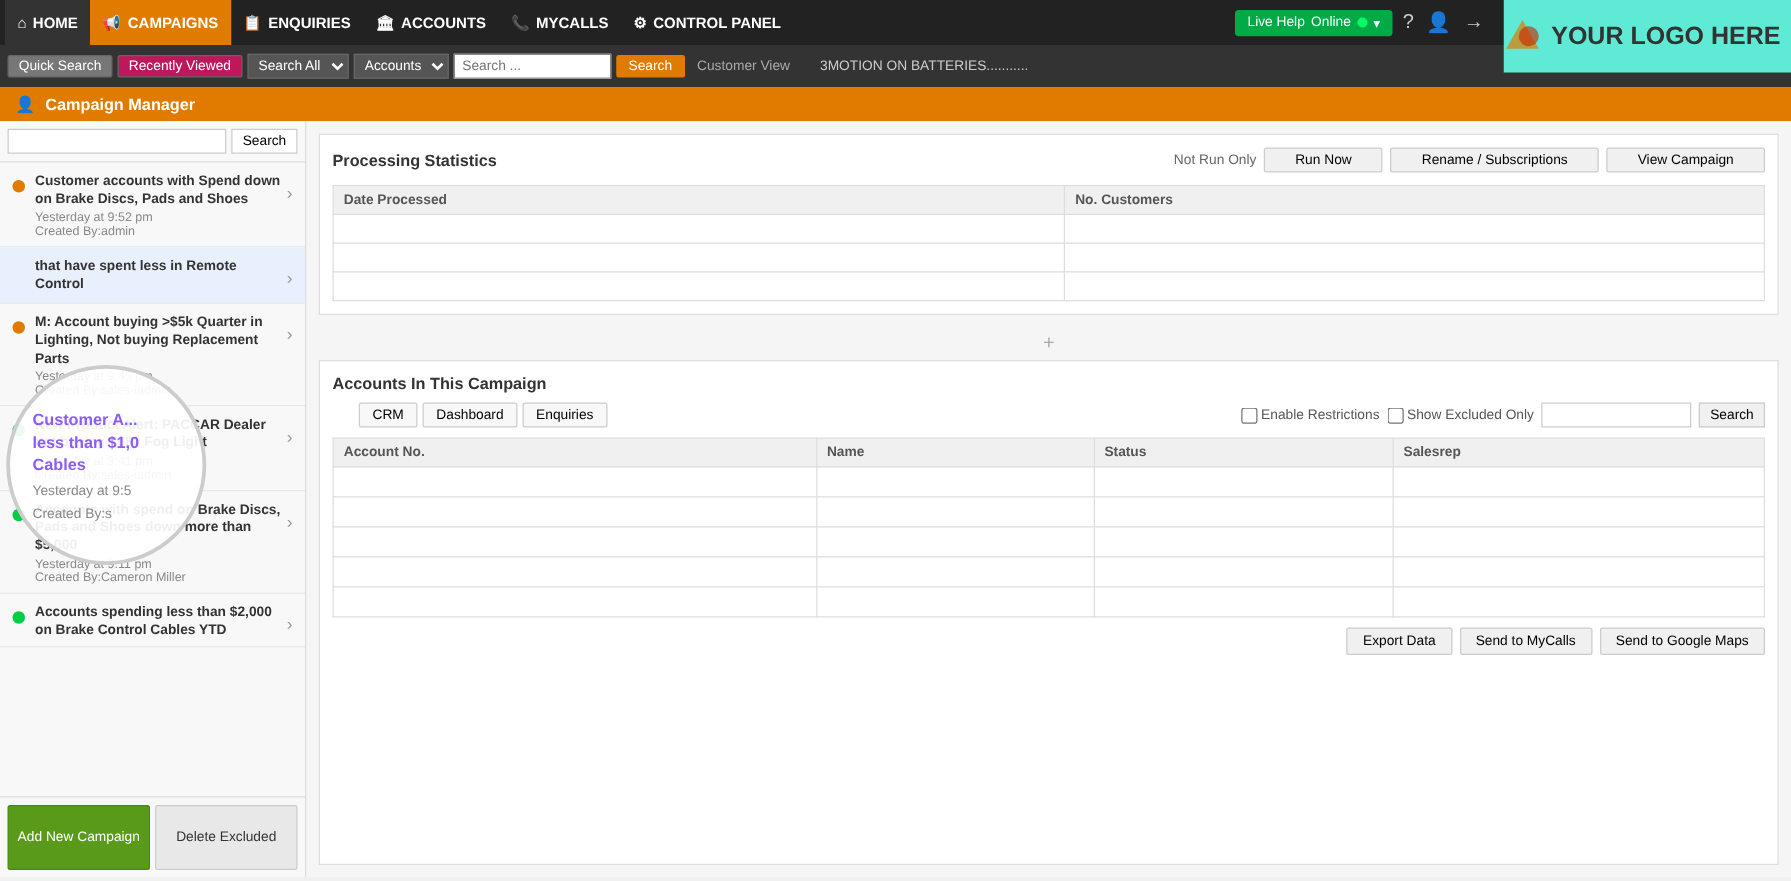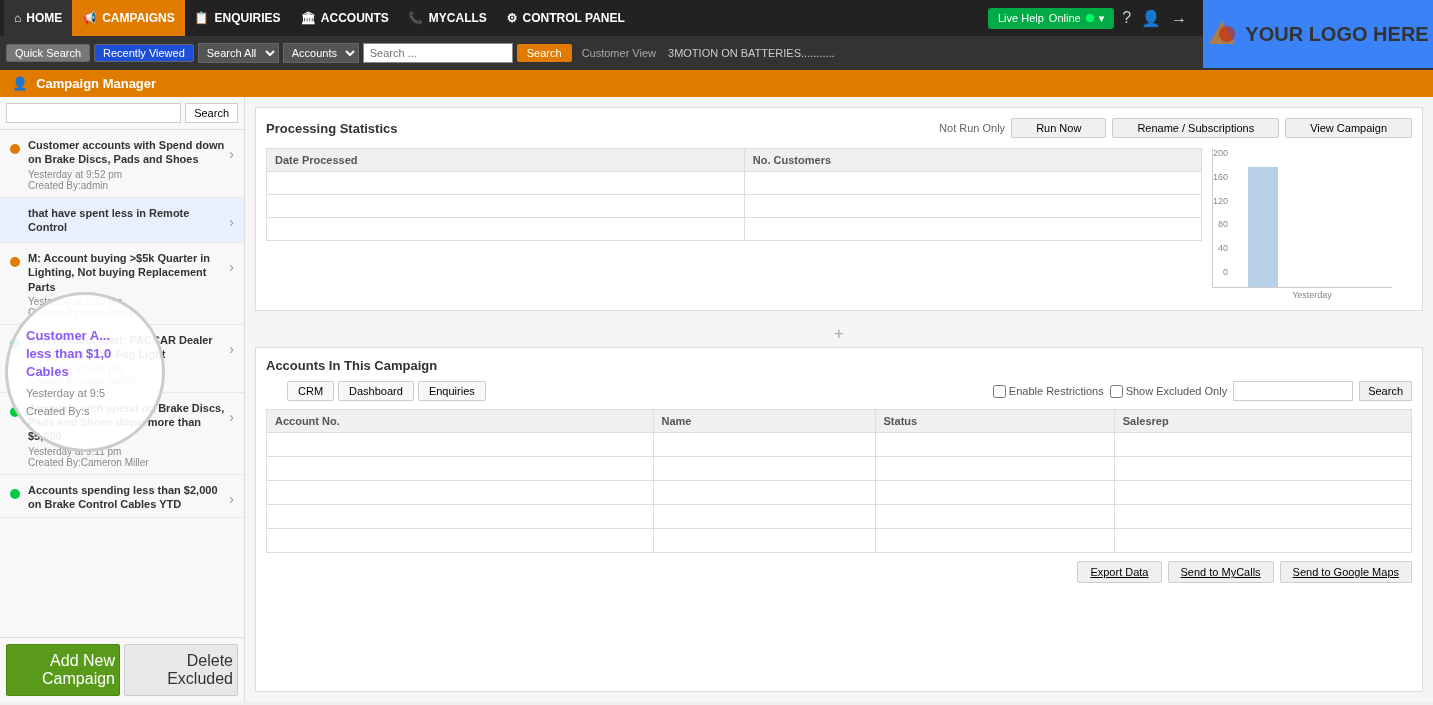--- a/index.html
+++ b/index.html
@@ -42,26 +42,25 @@
     .live-help-btn .dot { width: 8px; height: 8px; background: #00ff66; border-radius: 50%; display: inline-block; }
     .icon-btn {
       background: none;
       border: none;
       color: #ccc;
       font-size: 16px;
       cursor: pointer;
       padding: 2px;
     }
     .logo-area {
-      background: #3b82f6;
-      height: 68px;
+      background: #5eead4;
+      height: 58px;
       width: 230px;
       display: flex;
       align-items: center;
-      justify-content: center;
       position: absolute;
       right: 0;
       top: 0;
     }
     .logo-text {
       font-size: 20px;
       font-weight: bold;
       color: #333;
       display: flex;
       align-items: center;
@@ -75,21 +74,21 @@
     
     .search-bar {
       display: flex;
       align-items: center;
       background: #333;
       height: 34px;
       padding: 0 6px;
       gap: 4px;
     }
     .search-tab {
-      background: #1d4ed8;
+      background: #be185d;
       color: #fff;
       border: 1px solid #666;
       padding: 2px 8px;
       font-size: 11px;
       cursor: pointer;
       border-radius: 2px;
     }
     .search-tab.active { background: #777; }
     .search-select {
       background: #555;
@@ -97,40 +96,40 @@
       border: 1px solid #666;
       padding: 2px 4px;
       font-size: 11px;
       cursor: pointer;
     }
     .search-input {
       background: #fff;
       border: 1px solid #888;
       padding: 3px 6px;
       font-size: 11px;
-      width: 150px;
+      width: 126px;
     }
     .search-btn {
       background: #e07b00;
       color: #fff;
       border: none;
       padding: 3px 10px;
       font-size: 11px;
       cursor: pointer;
       border-radius: 2px;
     }
     .customer-view-text {
       color: #aaa;
       font-size: 11px;
       margin-left: 6px;
     }
     .motion-text {
       color: #ccc;
       font-size: 11px;
-      margin-left: 8px;
+      margin-left: 20px;
     }
 
     
     .campaign-manager-bar {
       background: #e07b00;
       color: #fff;
       padding: 6px 12px;
       font-size: 13px;
       font-weight: bold;
       display: flex;
@@ -202,26 +201,25 @@
     .campaign-arrow { color: #999; font-size: 14px; padding-left: 4px; padding-top: 8px; }
     .sidebar-bottom {
       display: flex;
       gap: 4px;
       padding: 6px;
       border-top: 1px solid #ddd;
       background: #f8f8f8;
     }
     .sidebar-bottom button {
       flex: 1;
-      padding: 7px 4px;
-      font-size: 16px;
+      padding: 19px 4px;
+      font-size: 11px;
       cursor: pointer;
       border: 1px solid #ccc;
       border-radius: 2px;
-      text-align: right;
     }
     .btn-add { background: #5a9a1a; color: #fff; border-color: #4a8a0a !important; }
     .btn-delete { background: #e8e8e8; color: #333; }
 
     
     .main-content {
       flex: 1;
       display: flex;
       flex-direction: column;
       overflow: auto;
@@ -406,21 +404,20 @@
       gap: 6px;
       margin-top: 8px;
     }
     .footer-btn {
       border: 1px solid #ccc;
       background: #f0f0f0;
       padding: 4px 12px;
       font-size: 11px;
       cursor: pointer;
       border-radius: 2px;
-      text-decoration: underline;
     }
 
     
     .magnify-overlay {
       position: absolute;
       left: 5px;
       top: 195px;
       width: 160px;
       height: 160px;
       border-radius: 50%;
@@ -631,37 +628,20 @@
                   <td>&nbsp;</td>
                   <td></td>
                 </tr>
               <tr>
                   <td>&nbsp;</td>
                   <td></td>
                 </tr>
             </tbody>
           </table>
         </div>
-        <div class="chart-wrap">
-          <div class="bar-chart">
-            <div class="bar-chart-labels">
-              <span>200</span>
-              <span>160</span>
-              <span>120</span>
-              <span>80</span>
-              <span>40</span>
-              <span>0</span>
-            </div>
-
-            <div style="display:flex; flex-direction:column; align-items:center;">
-              <div class="bar" style="height: 120px;"></div>
-            </div>
-          </div>
-          <div class="bar-x-label">Yesterday</div>
-        </div>
       </div>
     </div>
 
     <div class="divider-row">+</div>
 
     <div class="accounts-section">
       <div class="accounts-title">Accounts In This Campaign</div>
       <div class="accounts-toolbar">
         <div class="accounts-toolbar-left">
           <button class="tab-btn">CRM</button>

